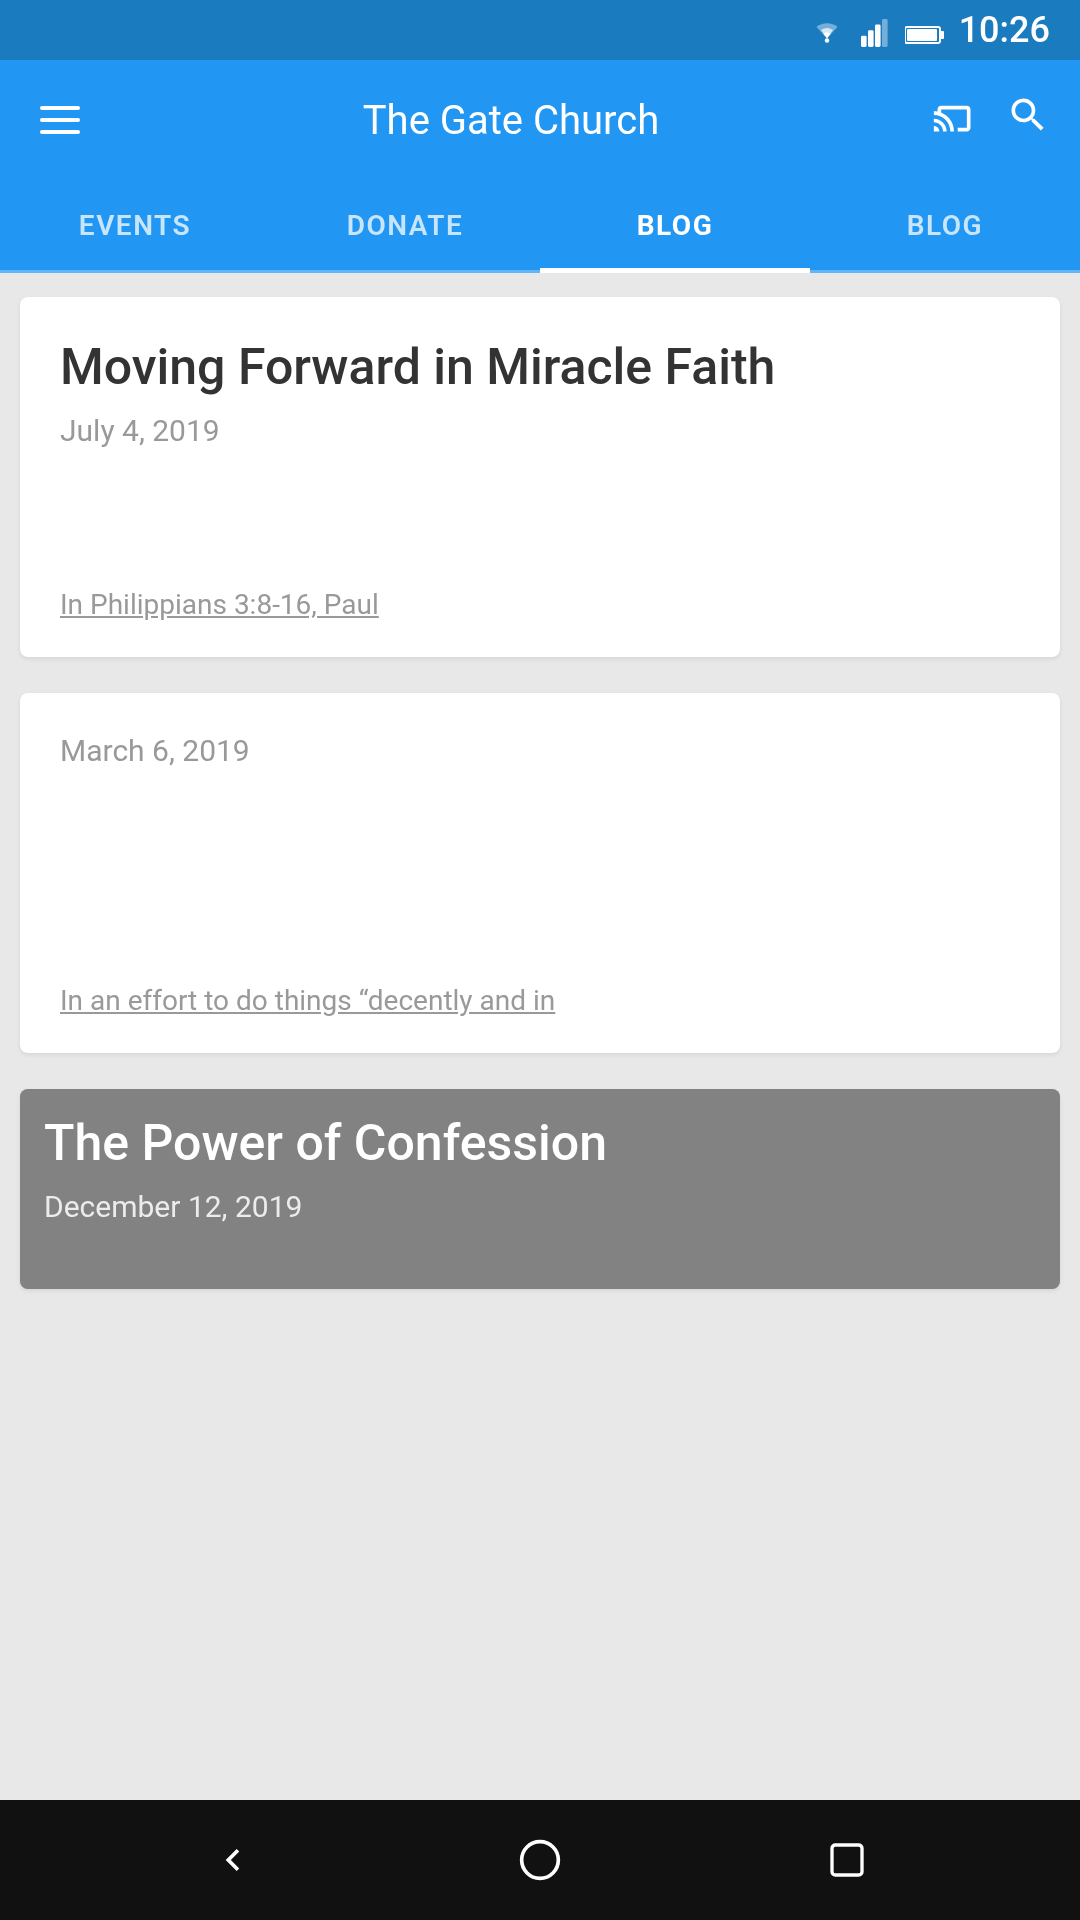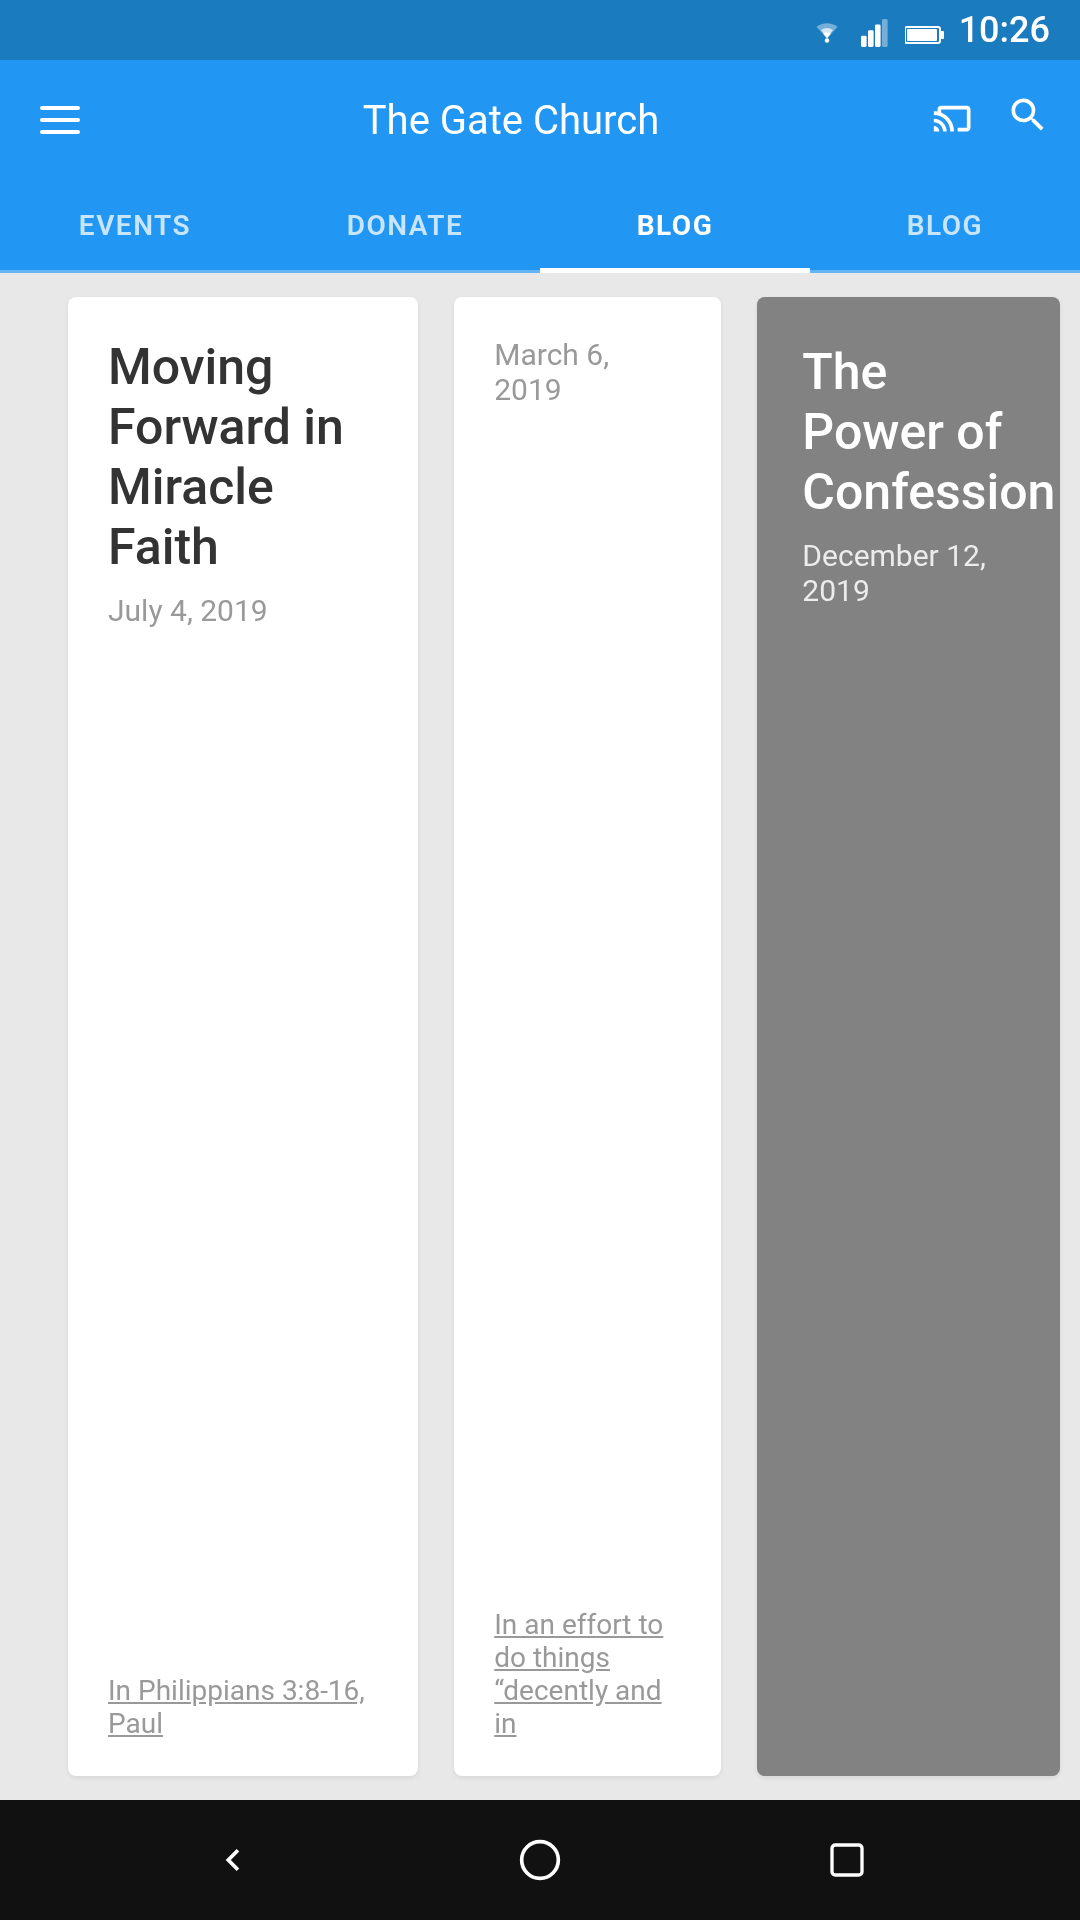--- a/index.html
+++ b/index.html
@@ -123,23 +123,22 @@
       right: 0;
       height: 5px;
       background: white;
     }
 
     
     .blog-content {
       flex: 1;
       padding: 24px 20px;
       display: flex;
-      flex-direction: row;
+      flex-direction: column;
       gap: 36px;
-      margin-left: 48px;
     }
 
     .blog-card {
       background: white;
       border-radius: 8px;
       padding: 40px 40px 36px 40px;
       display: flex;
       flex-direction: column;
       box-shadow: 0 2px 4px rgba(0,0,0,0.08);
       min-height: 360px;
@@ -164,21 +163,21 @@
       font-size: 28px;
       color: #999;
       margin-top: 30px;
       text-decoration: underline;
     }
 
     
     .blog-card-image {
       background: #a0a0a0;
       border-radius: 8px;
-      padding: 45px;
+      padding: 24px;
       min-height: 200px;
       cursor: pointer;
       box-shadow: 0 2px 4px rgba(0,0,0,0.08);
       position: relative;
       overflow: hidden;
     }
 
     .blog-card-image::before {
       content: '';
       position: absolute;

